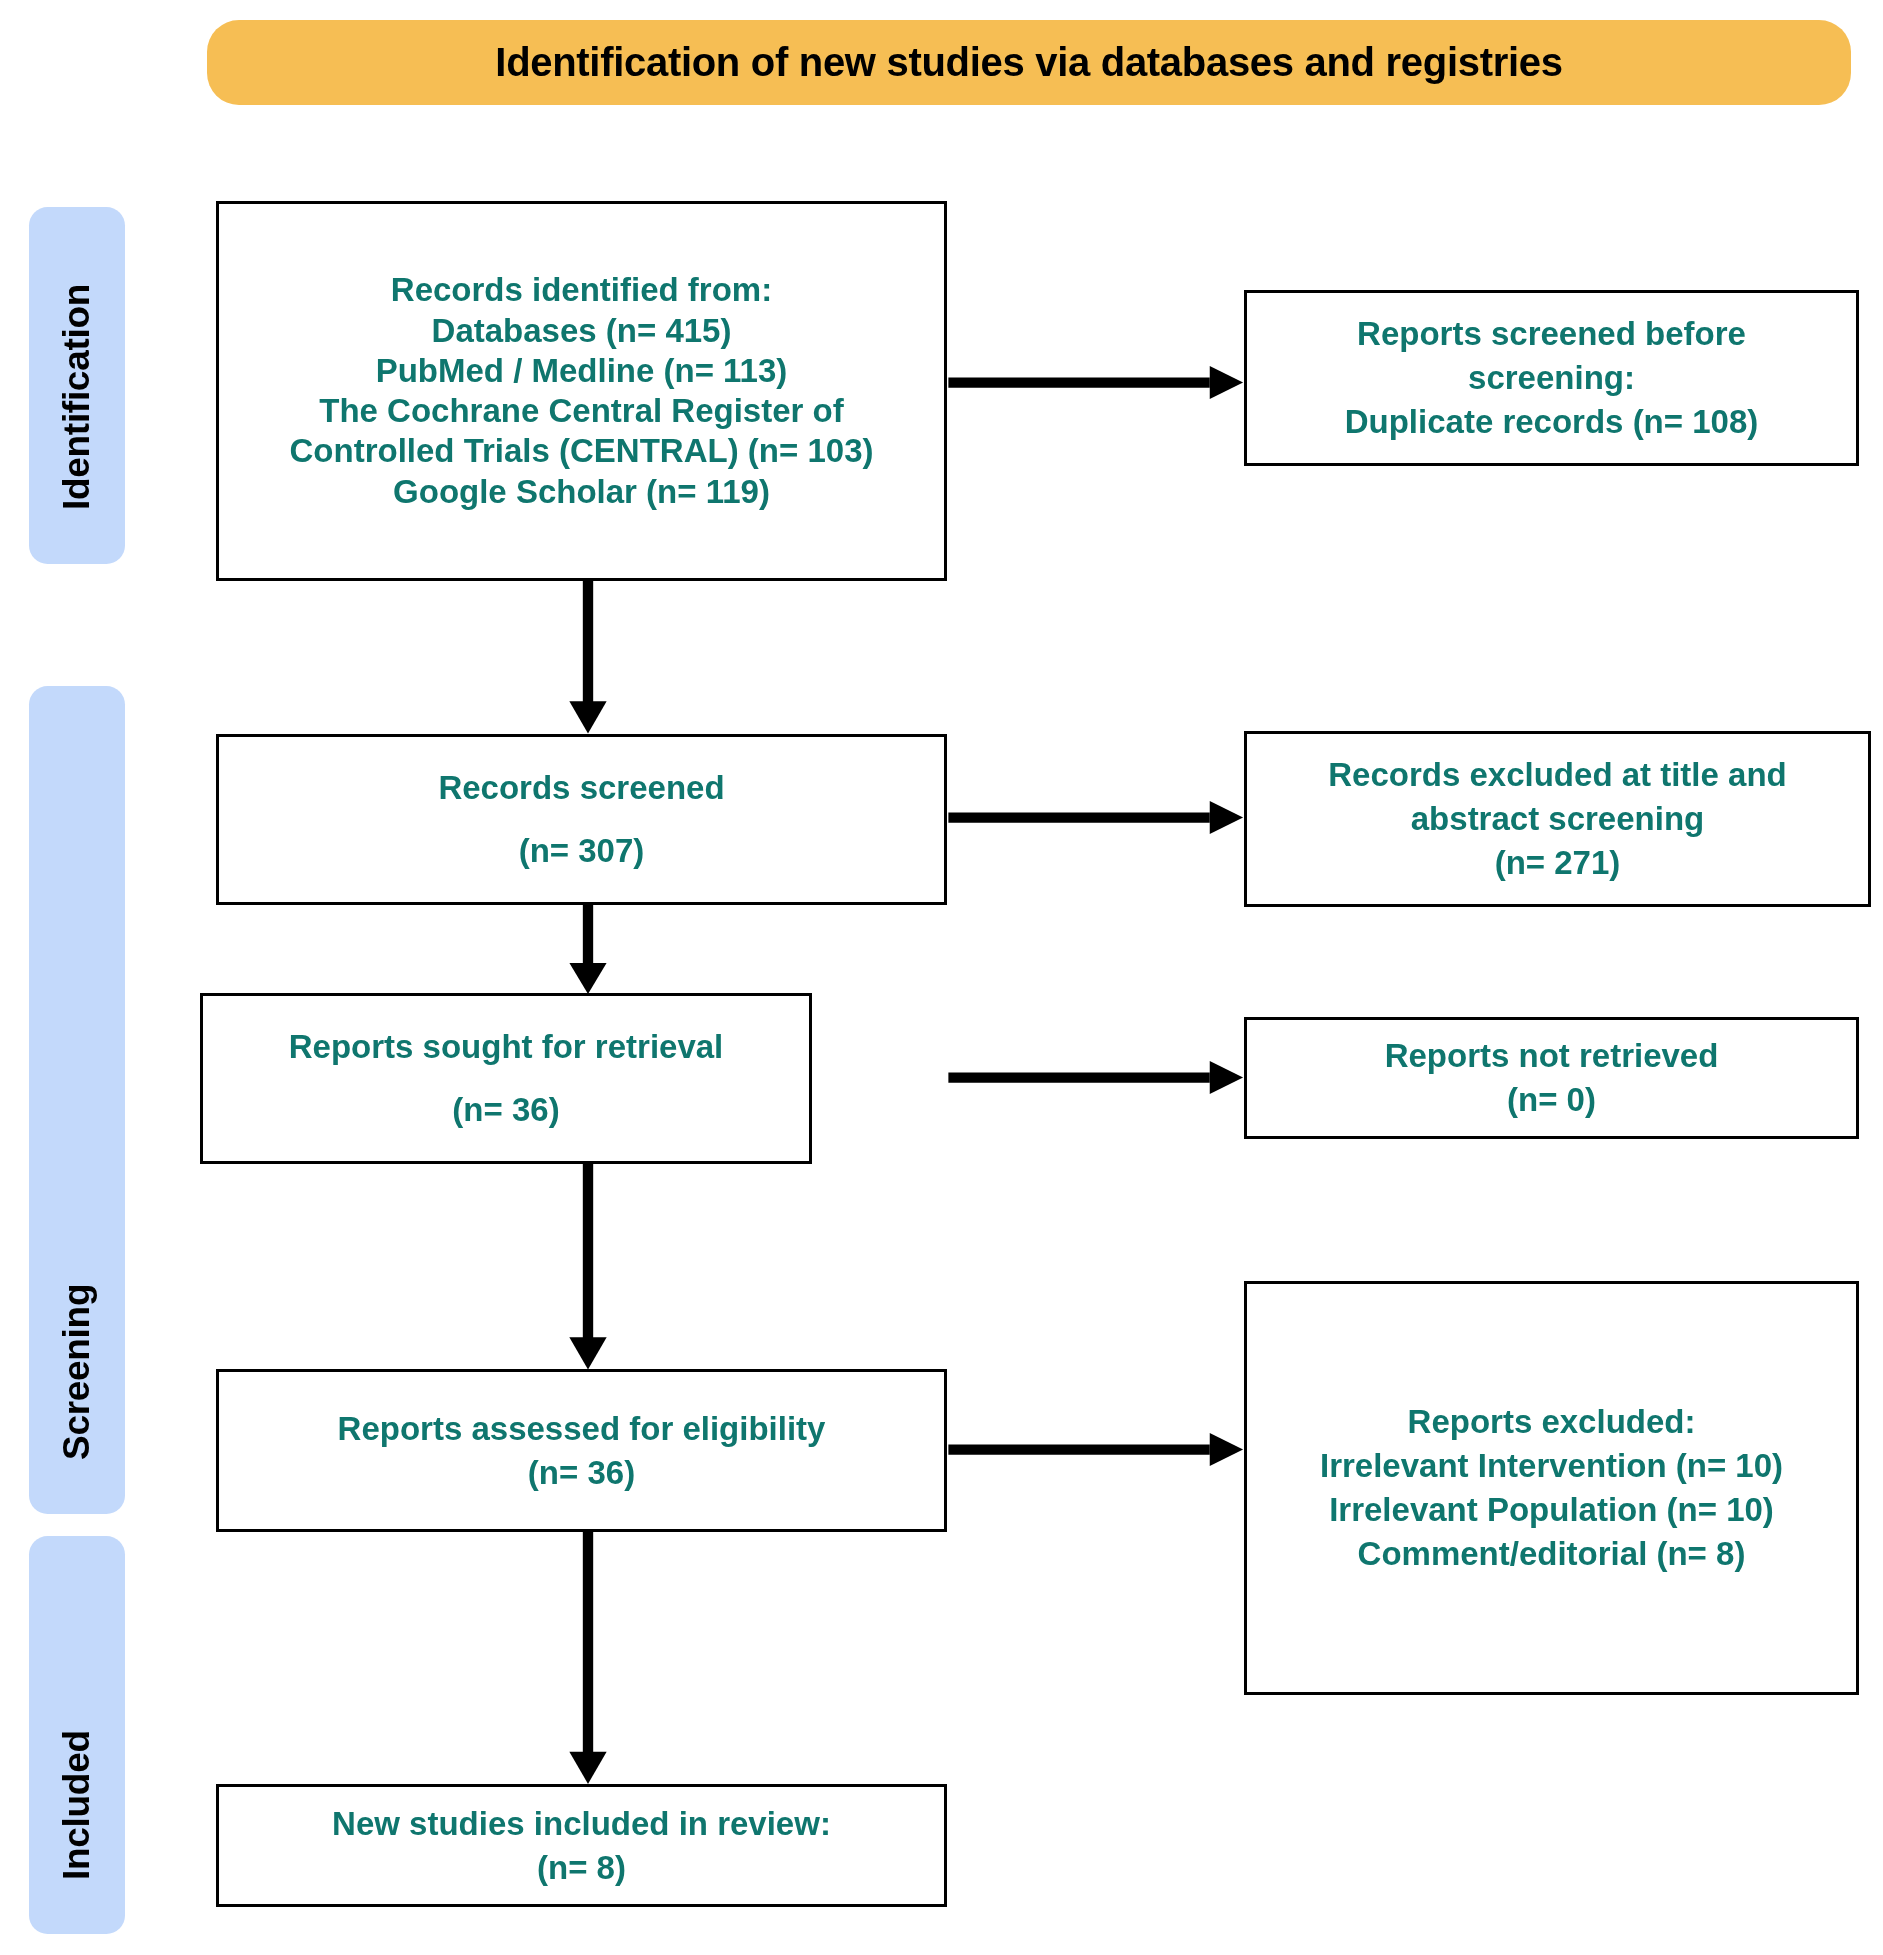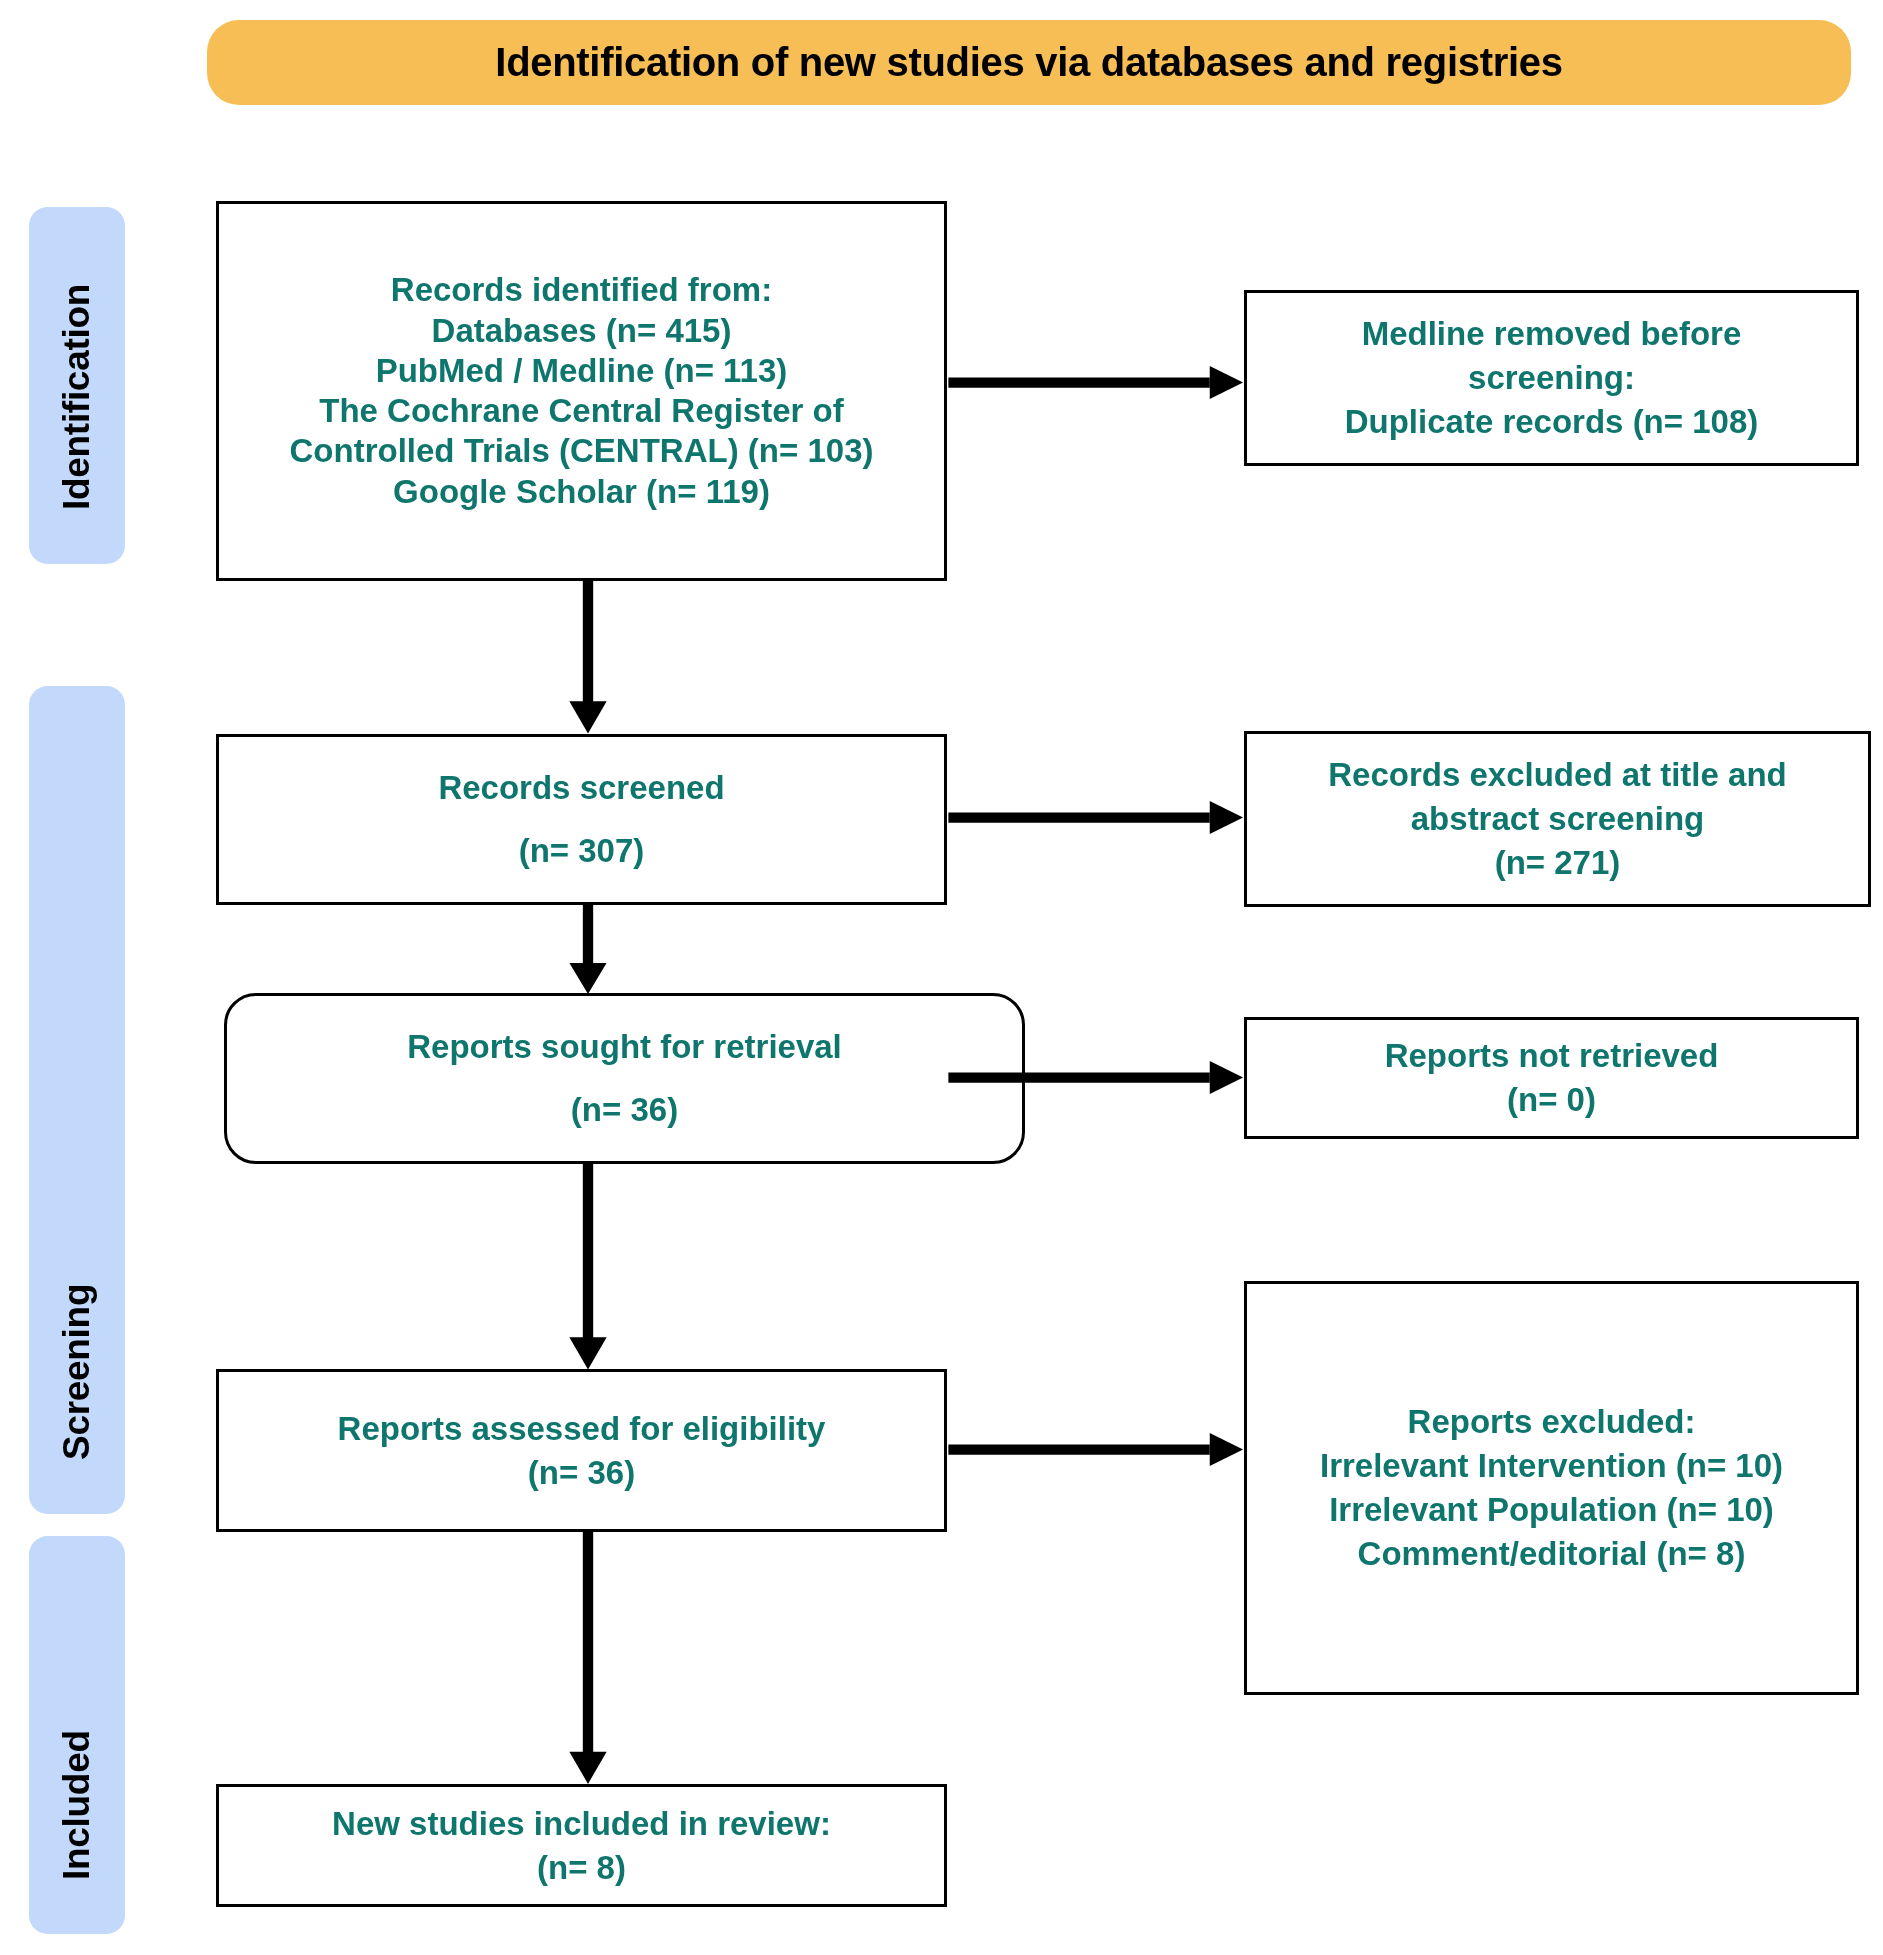--- a/index.html
+++ b/index.html
@@ -84,21 +84,21 @@
     color: #0f766e;
     line-height: 1.33;
     white-space: nowrap;
   }
   .fbox.tight .line { line-height: 1.22; }
   .fbox.loose .line { line-height: 1.9; }
 
   
   .box-identified   { left: 216px;  top: 201px;  width: 731px; height: 380px; }
   .box-screened     { left: 216px;  top: 734px; width: 731px; height: 171px; }
-  .box-sought       { left: 224px;  top: 993px; width: 801px; height: 171px; border-radius: 32px; }
+  .box-sought       { left: 200px;  top: 993px; width: 612px; height: 171px; }
   .box-eligibility  { left: 216px;  top: 1369px; width: 731px; height: 163px; }
   .box-included     { left: 216px;  top: 1784px; width: 731px; height: 123px; }
 
   
   .box-removed      { left: 1244px; top: 290px;  width: 615px; height: 176px; }
   .box-excl-title   { left: 1244px; top: 731px; width: 627px; height: 176px; }
   .box-notretrieved { left: 1244px; top: 1017px; width: 615px; height: 122px; }
   .box-excl-reports { left: 1244px; top: 1281px; width: 615px; height: 414px; align-items: center; }
 
   
@@ -127,21 +127,21 @@
   <div class="fbox box-identified tight">
     <div class="line">Records identified from:</div>
     <div class="line">Databases (n= 415)</div>
     <div class="line">PubMed / Medline (n= 113)</div>
     <div class="line">The Cochrane Central Register of</div>
     <div class="line">Controlled Trials (CENTRAL) (n= 103)</div>
     <div class="line">Google Scholar (n= 119)</div>
   </div>
 
   <div class="fbox box-removed">
-    <div class="line">Medline removed before</div>
+    <div class="line">Reports screened before</div>
     <div class="line">screening:</div>
     <div class="line">Duplicate records (n= 108)</div>
   </div>
 
   <div class="fbox box-screened loose">
     <div class="line">Records screened</div>
     <div class="line">(n= 307)</div>
   </div>
 
   <div class="fbox box-excl-title">

